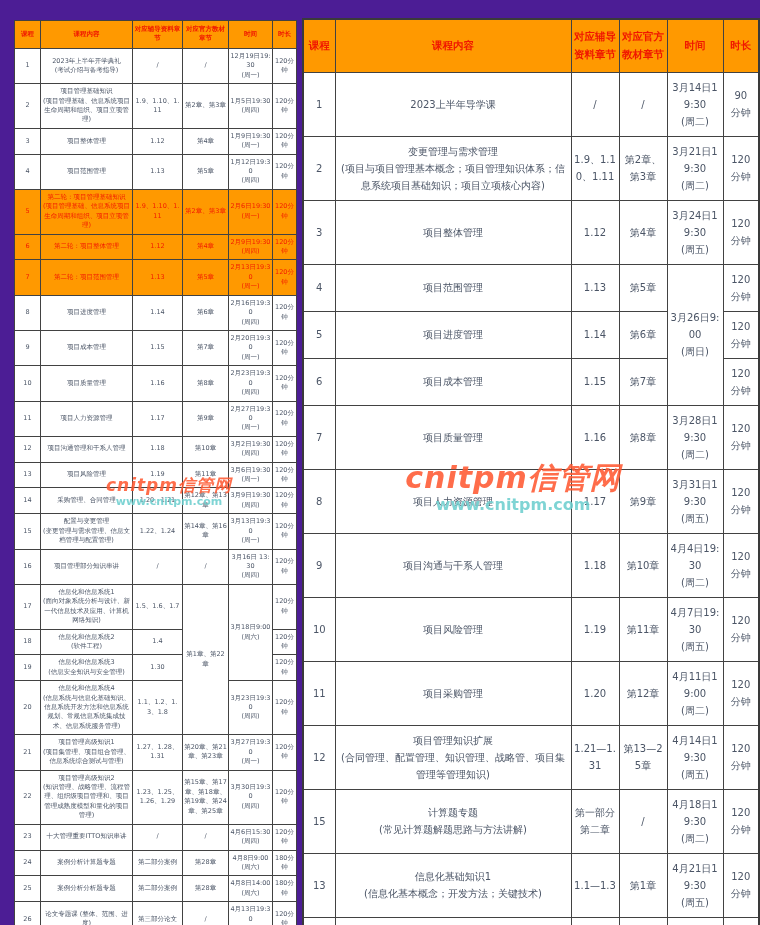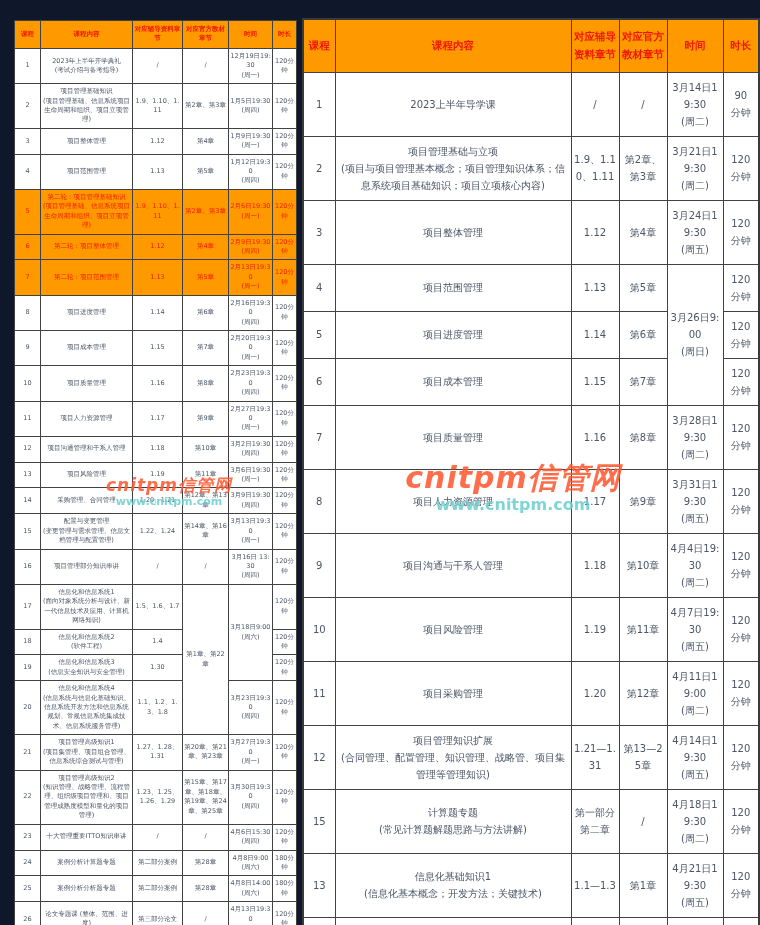--- a/index.html
+++ b/index.html
@@ -1,17 +1,17 @@
 <!DOCTYPE html>
 <html><head>
 <meta charset="utf-8">
 <style>
   html,body { margin:0; padding:0; background:#ffffff; }
   body { width:760px; height:925px; font-family:"DejaVu Sans","Liberation Sans",sans-serif; }
-  .page { position:relative; width:760px; height:925px; overflow:hidden; background:#0f172a; }
+  .page { position:relative; width:760px; height:925px; overflow:hidden; background:#4c1d95; }
 
   table { border-collapse:collapse; position:absolute; table-layout:fixed; background:#fff; }
   th, td {
     border:1px solid #424242;
     text-align:center;
     vertical-align:middle;
     white-space:pre-line;
     word-break:break-all;
     overflow:hidden;
   }
@@ -330,21 +330,21 @@
           <td>2023上半年导学课</td>
           <td>/</td>
           <td>/</td>
           <td>3月14日19:30
 (周二)</td>
           <td>90
 分钟</td>
         </tr>
         <tr>
           <td>2</td>
-          <td>项目管理基础与立项
+          <td>变更管理与需求管理
 (项目与项目管理基本概念；项目管理知识体系；信息系统项目基础知识；项目立项核心内容)</td>
           <td>1.9、1.10、1.11</td>
           <td>第2章、第3章</td>
           <td>3月21日19:30
 (周二)</td>
           <td>120
 分钟</td>
         </tr>
         <tr>
           <td>3</td>

